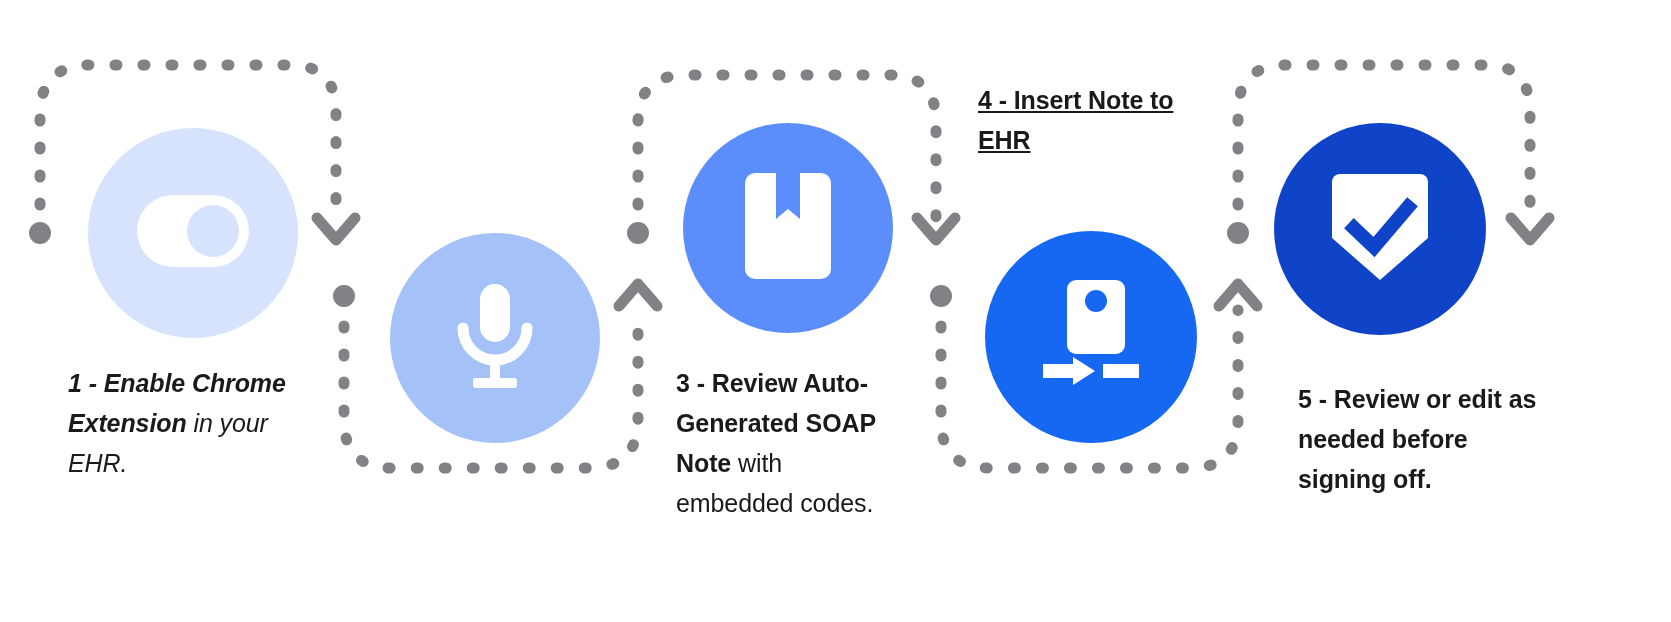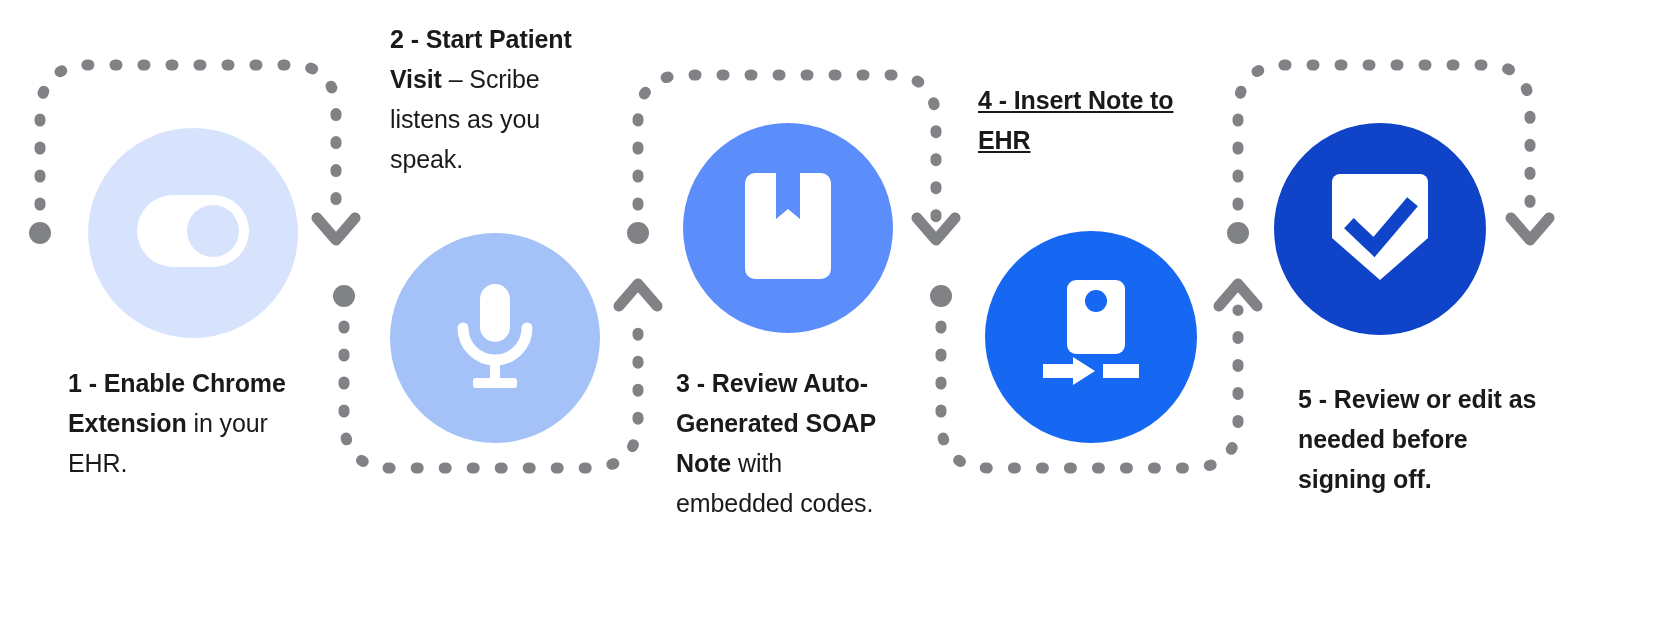--- a/index.html
+++ b/index.html
@@ -86,36 +86,33 @@
   </svg>
 
   <div class="step-circle" style="left:88px; top:128px; width:210px; height:210px; background:#d7e3fd;">
     <span class="step-icon">
       <svg width="112" height="72" viewBox="0 0 112 72" xmlns="http://www.w3.org/2000/svg">
         <rect x="0" y="0" width="112" height="72" rx="36" fill="#ffffff"></rect>
         <circle cx="76" cy="36" r="26" fill="#d7e3fd"></circle>
       </svg>
     </span>
   </div>
-  <div class="caption" style="left:68px; top:363px; width:255px;">
+  <div class="caption" style="left:68px; top:363px; width:255px;font-style:italic;">
     <b>1 - Enable Chrome Extension</b><span> in your EHR.</span>
   </div>
 
   <div class="step-circle" style="left:390px; top:233px; width:210px; height:210px; background:#a4c2f8;">
     <span class="step-icon">
       <svg width="92" height="108" viewBox="0 0 92 108" xmlns="http://www.w3.org/2000/svg">
         <rect x="31" y="2" width="30" height="58" rx="15" fill="#ffffff"></rect>
         <path d="M14 46 A32 32 0 0 0 78 46" fill="none" stroke="#ffffff" stroke-width="11" stroke-linecap="round"></path>
         <rect x="41" y="76" width="10" height="20" fill="#ffffff"></rect>
         <rect x="24" y="96" width="44" height="10" rx="3" fill="#ffffff"></rect>
       </svg>
     </span>
-  </div>
-  <div class="caption" style="left:390px; top:19px; width:215px;">
-    <b>2 - Start Patient Visit</b><span> – Scribe listens as you speak.</span>
   </div>
 
   <div class="step-circle" style="left:683px; top:123px; width:210px; height:210px; background:#5c8efb;">
     <span class="step-icon">
       <svg width="86" height="106" viewBox="0 0 86 106" xmlns="http://www.w3.org/2000/svg">
         <rect x="0" y="0" width="86" height="106" rx="10" fill="#ffffff"></rect>
         <path d="M31 0 H55 V46 L43 36 L31 46 Z" fill="#5c8efb"></path>
       </svg>
     </span>
   </div>

